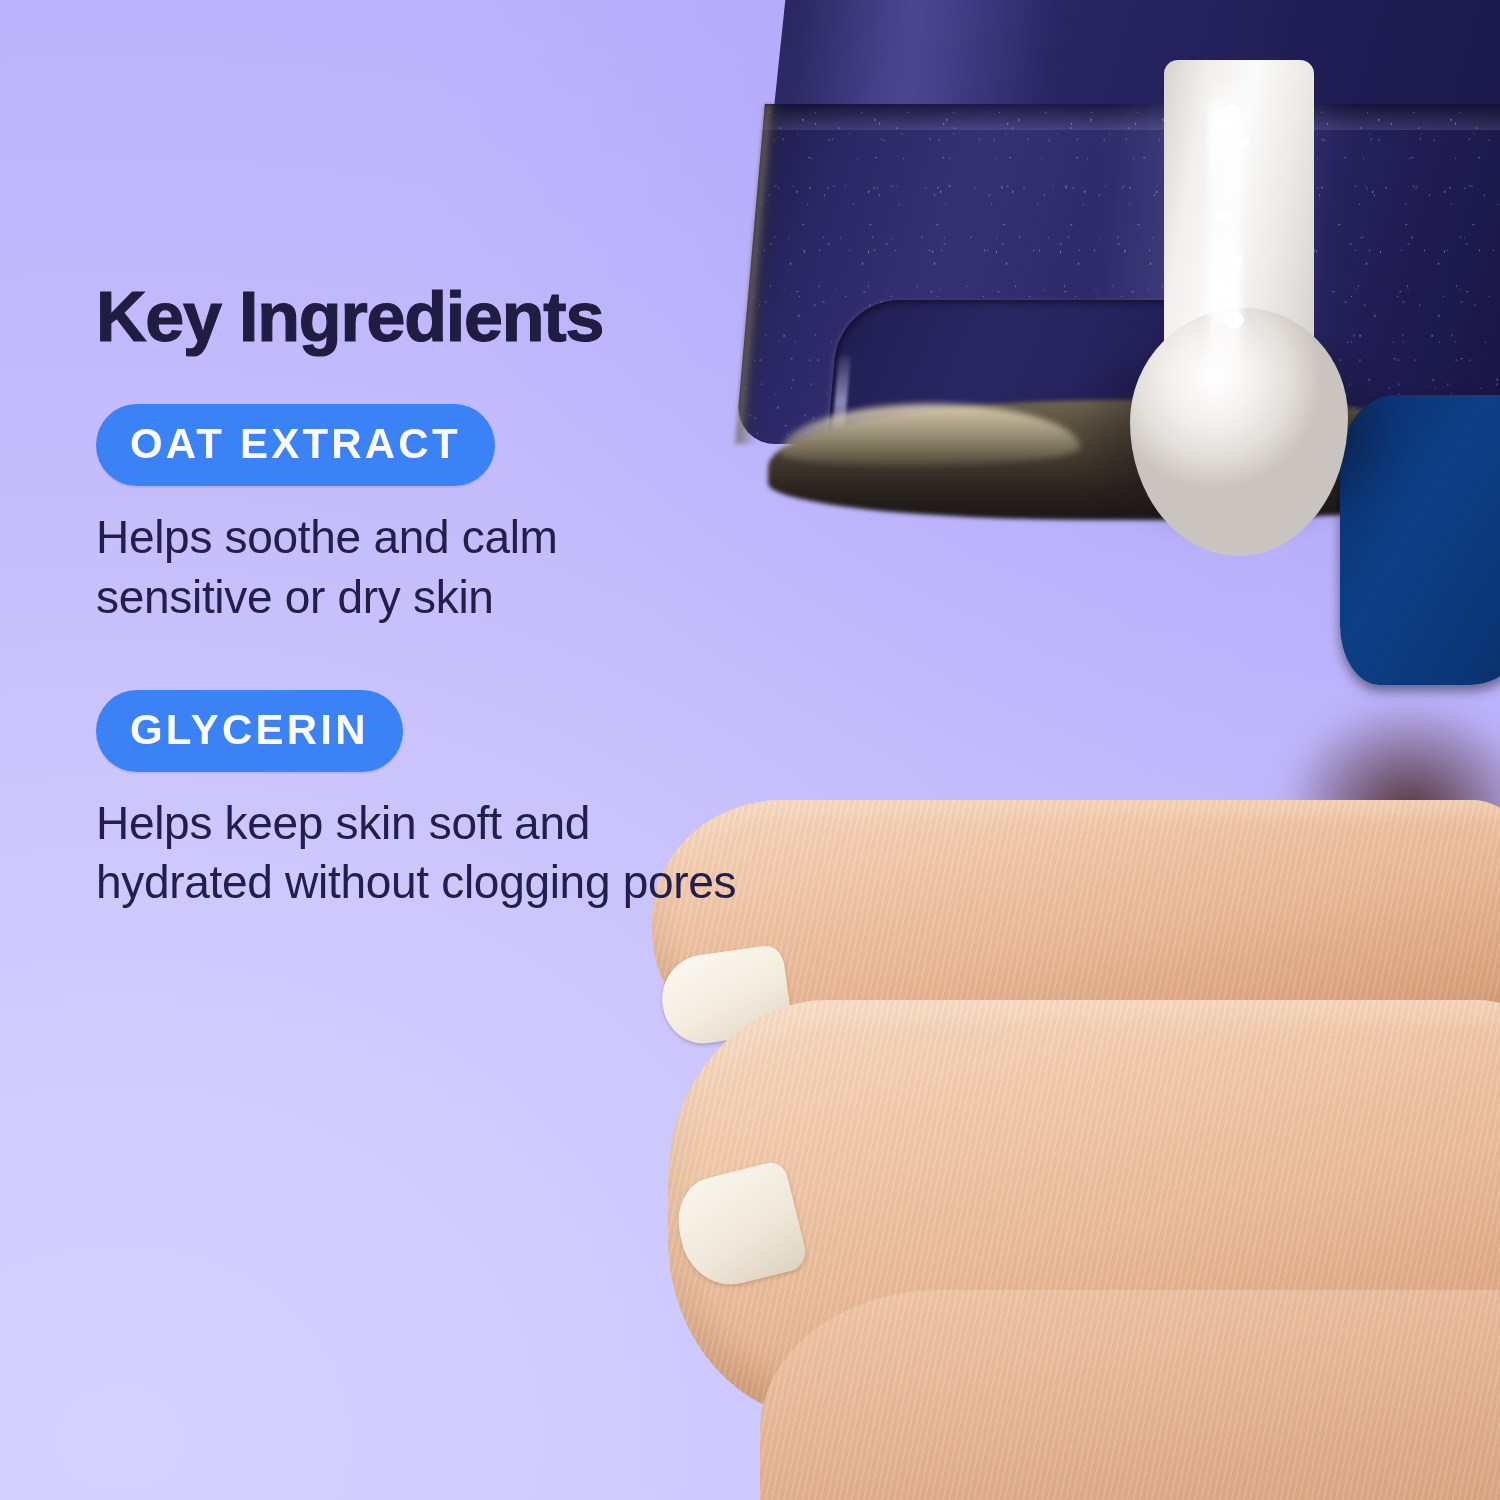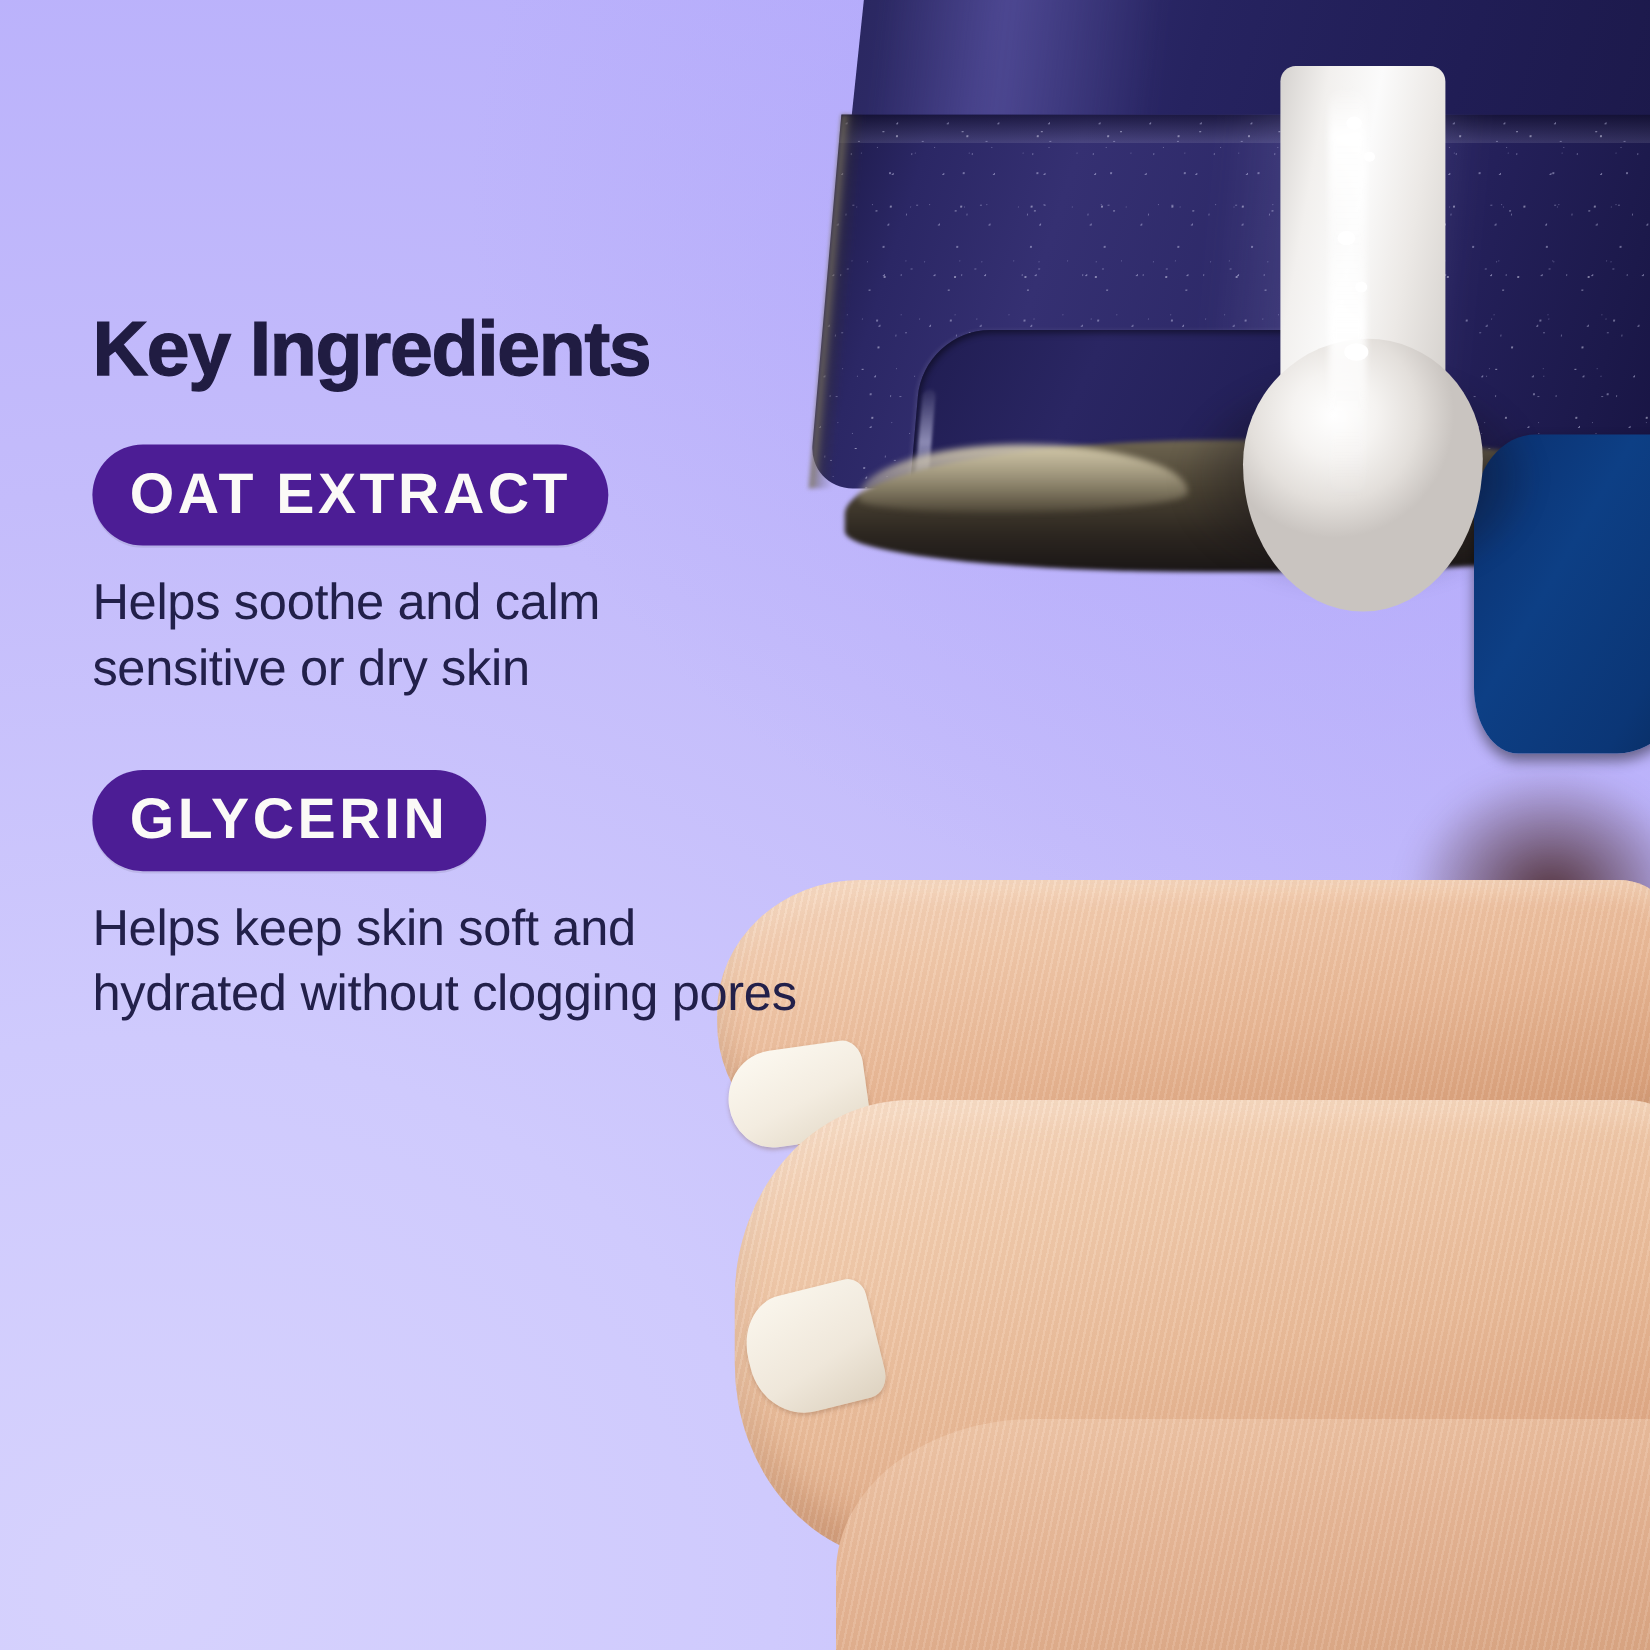--- a/index.html
+++ b/index.html
@@ -16,37 +16,37 @@
     background:
       radial-gradient(130% 110% at 8% 96%, #d6d2fd 0%, #cfcafd 30%, #c4bcfb 60%, #b7aefb 100%),
       linear-gradient(118deg,#d4cffd 0%,#cdc6fc 38%,#bcb3fb 72%,#ada2fa 100%);
   }
   .bg-sheen{
     position:absolute;inset:0;
     background:radial-gradient(80% 70% at 78% 12%, rgba(170,158,252,.55) 0%, rgba(170,158,252,0) 62%);
   }
 
   
-  .copy{position:absolute;left:84px;top:282px;width:680px;}
+  .copy{position:absolute;left:96px;top:282px;width:680px;}
   .heading{
     margin:0;
     font-size:70px;line-height:1.0;
     font-weight:700;
     letter-spacing:-1.2px;
     color:#201c42;
     font-stretch:semi-condensed;
     -webkit-text-stroke:1.2px #201c42;
   }
   .badge{
     display:inline-block;
-    background:#4c1d95;
+    background:#3b82f6;
     color:#fbfaf7;
     border-radius:999px;
     padding:19px 34px 21px 34px;
-    font-size:52px;
+    font-size:42px;
     font-weight:700;
     letter-spacing:3.2px;
     line-height:1;
     white-space:nowrap;
     box-shadow:0 2px 0 rgba(0,0,0,.08);
   }
   .badge-oat{margin-top:52px;}
   .badge-gly{margin-top:62px;}
   .desc{
     margin:22px 0 0 0;

